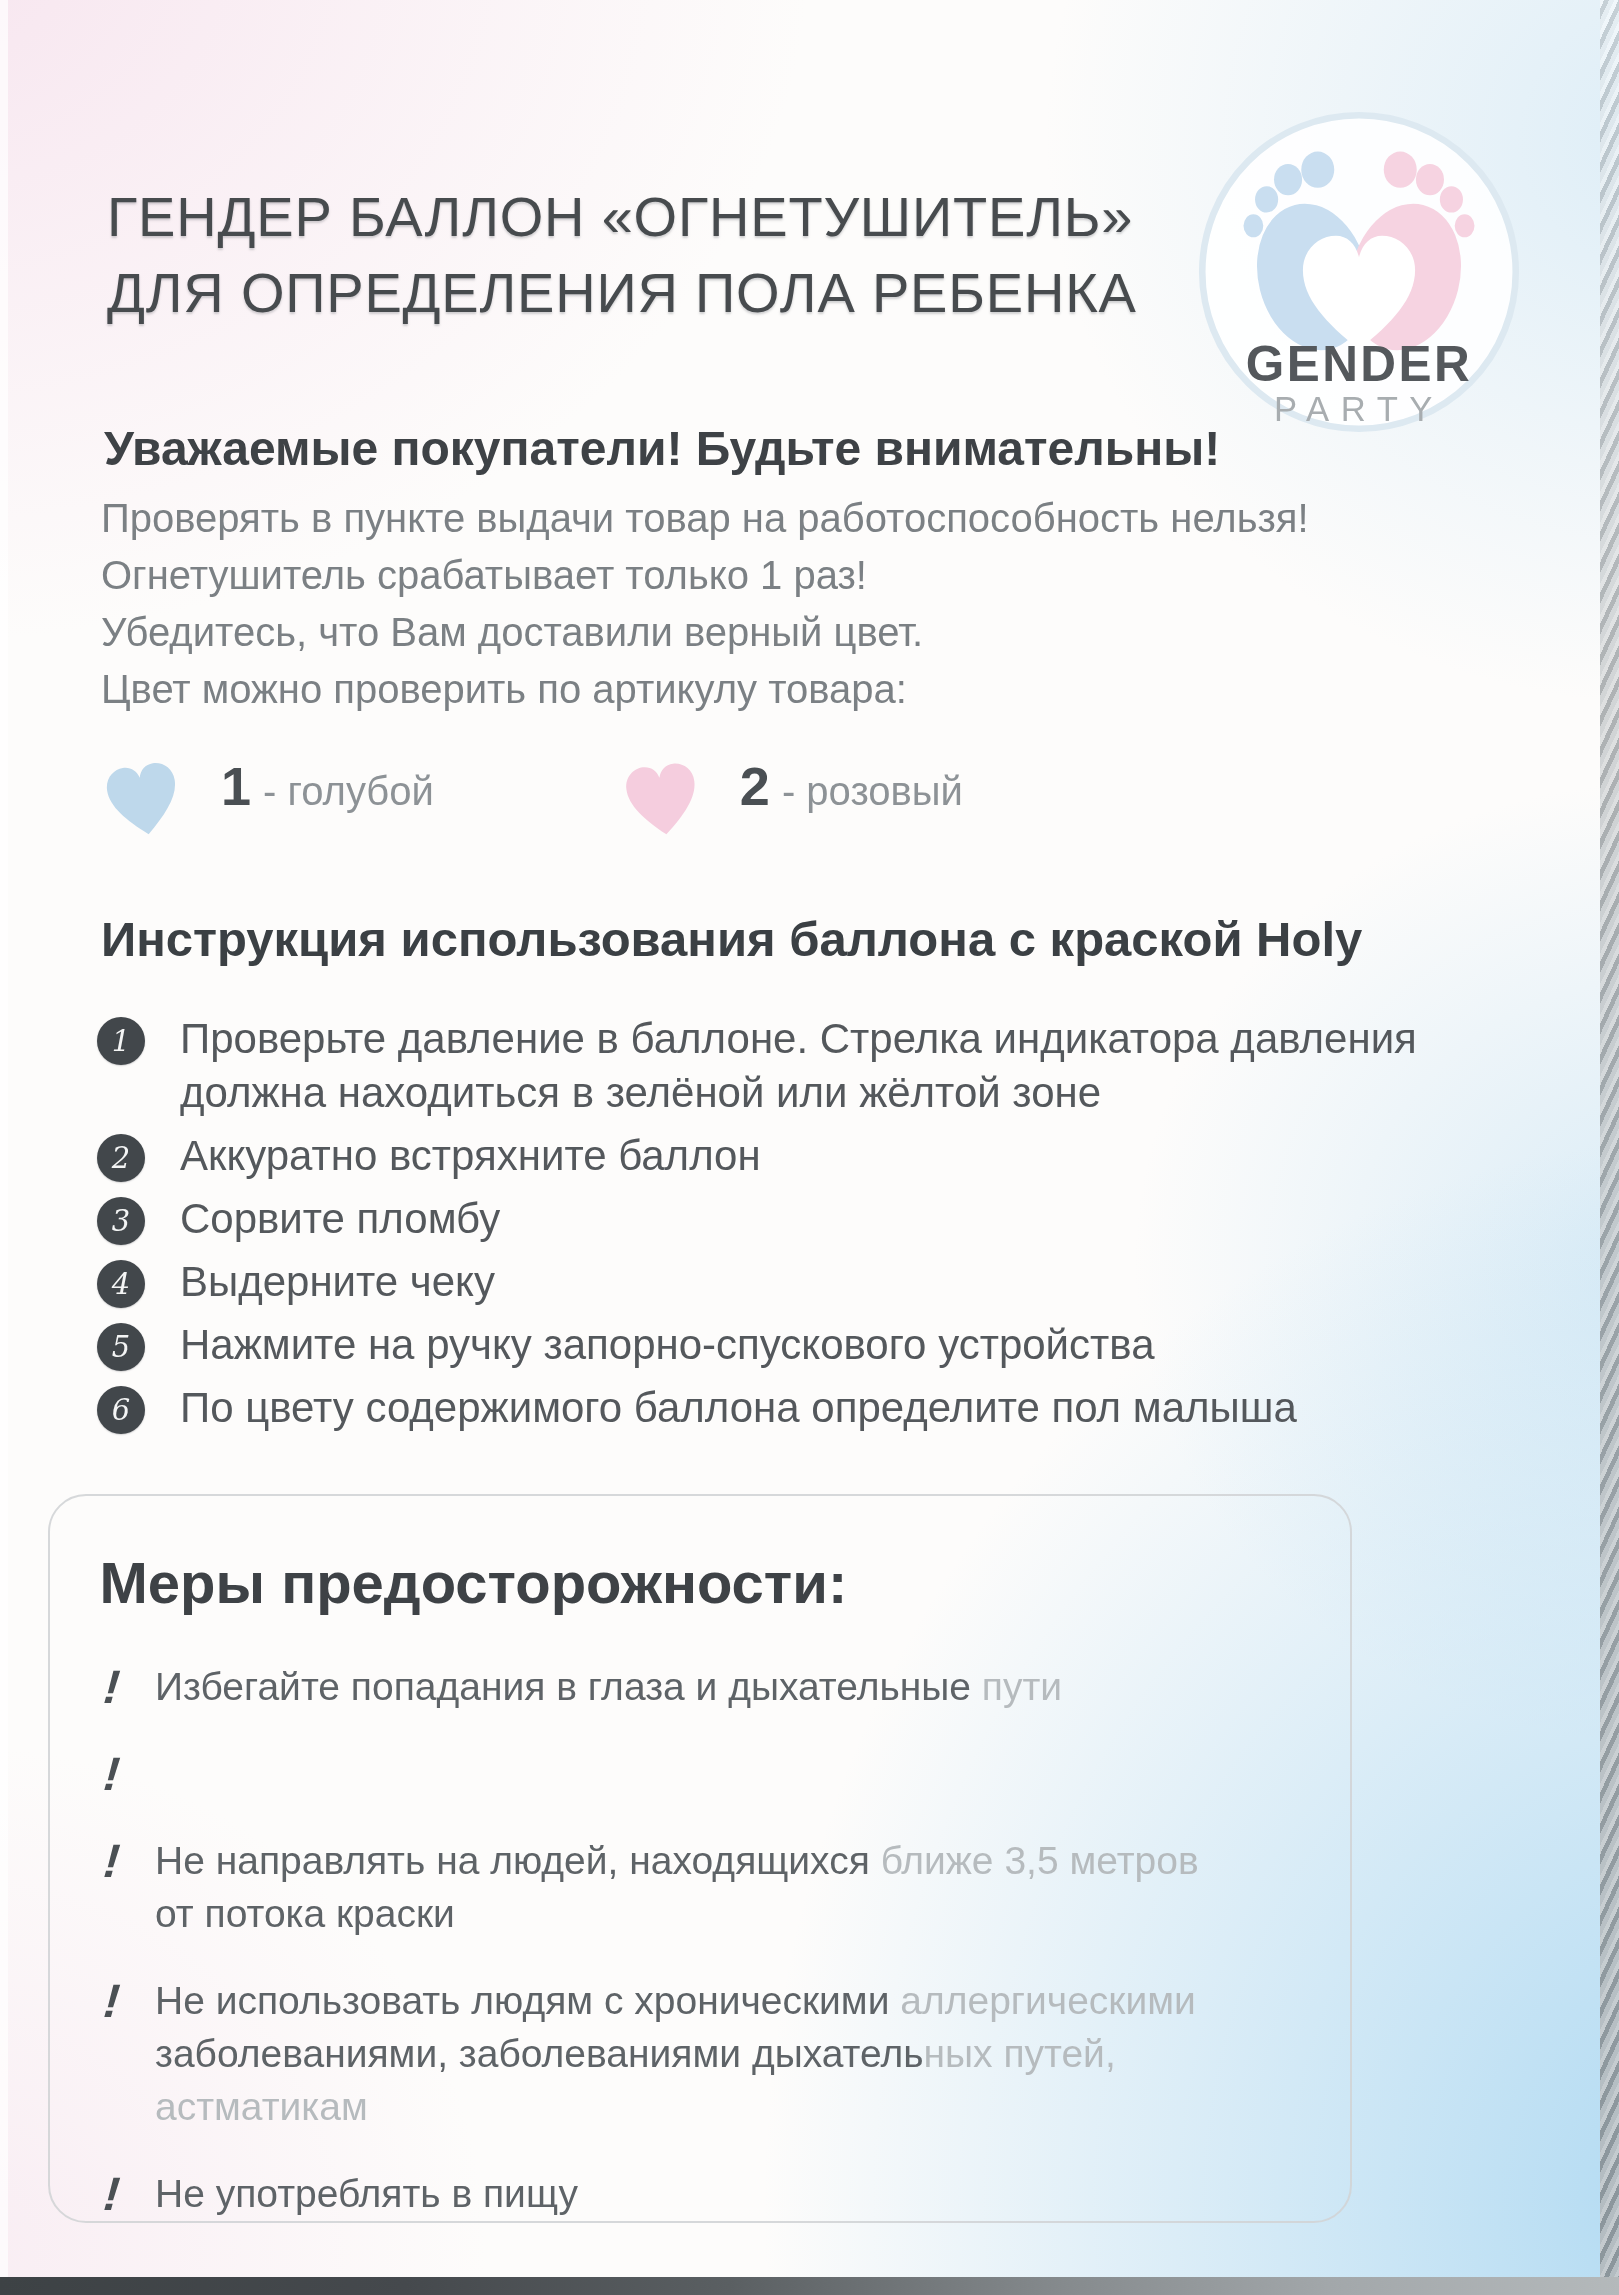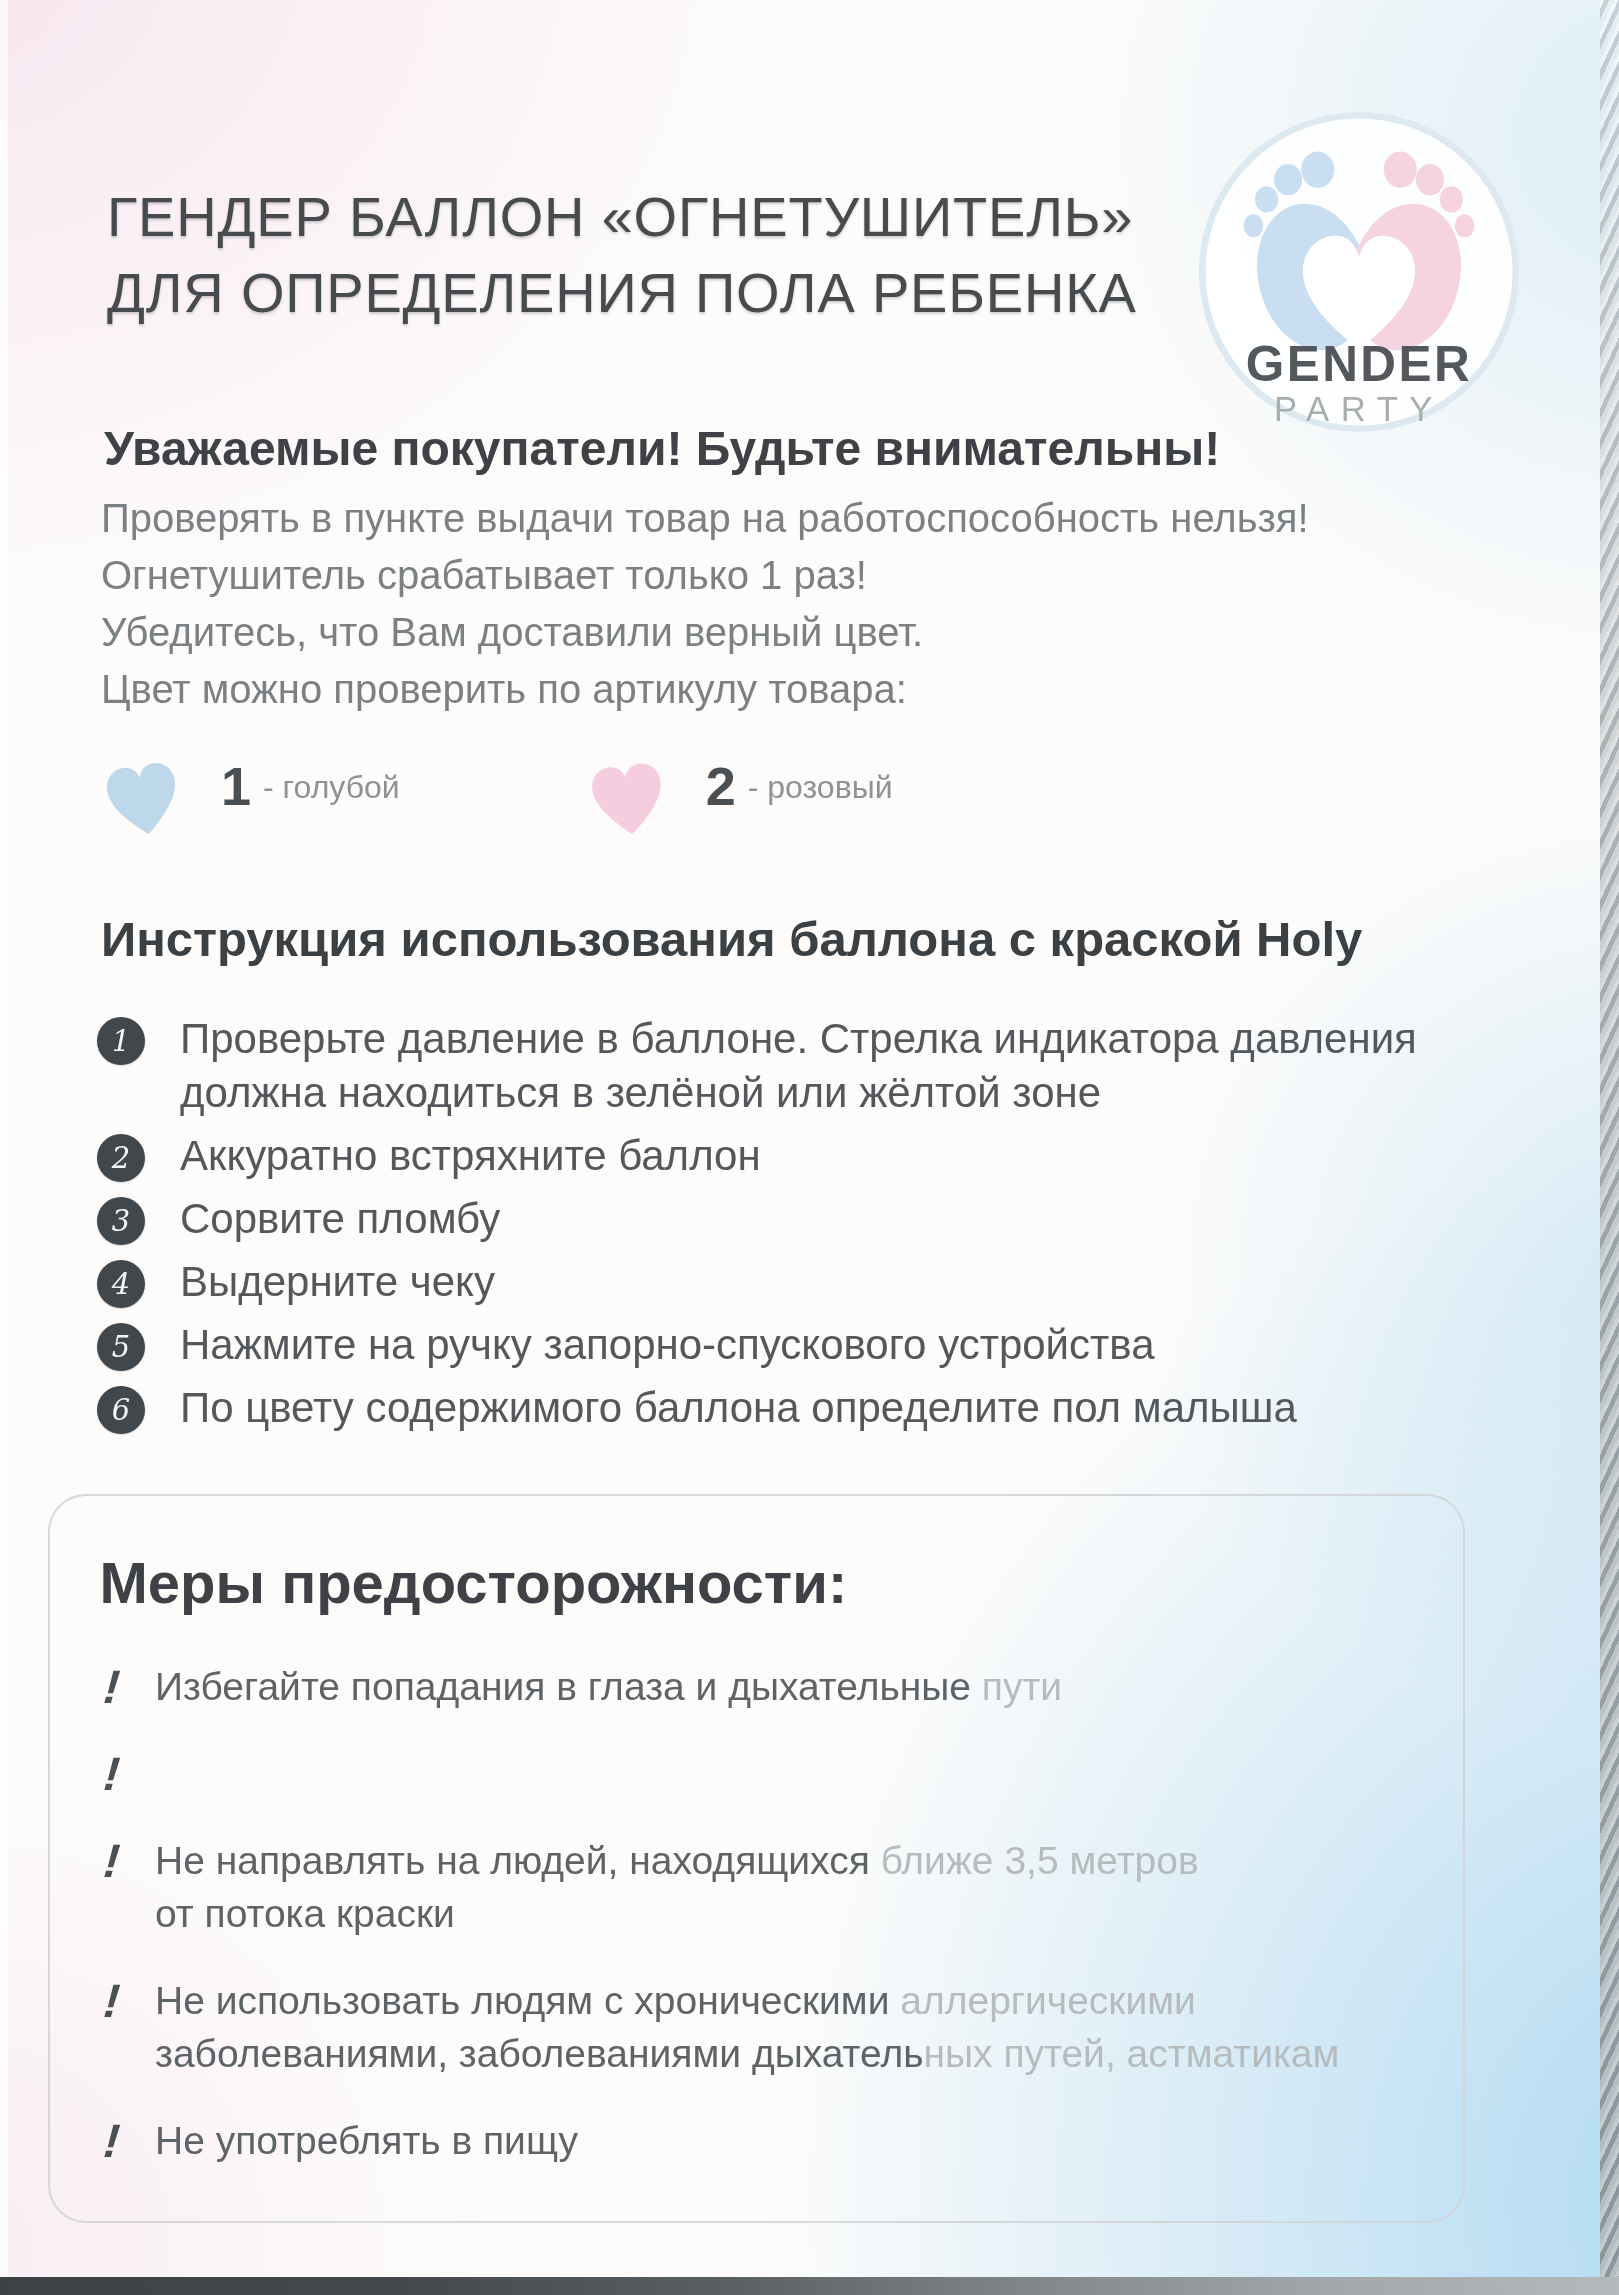--- a/index.html
+++ b/index.html
@@ -37,36 +37,36 @@
 
   .intro{position:absolute;left:101px;top:490px;font-size:40px;line-height:57px;color:#7b8084;}
 
   .color-key{position:absolute;left:91px;top:751px;display:flex;align-items:flex-start;}
   .key-item{display:flex;align-items:flex-start;}
   .key-item + .key-item{margin-left:176px;}
   .key-heart{width:104px;height:95px;}
   .key-heart.tilt-blue{transform:rotate(-9deg);}
   .key-heart.tilt-pink{transform:rotate(-7deg);}
   .key-num{font-size:54px;font-weight:700;color:#4a4f53;line-height:1;margin:7.6px 0 0 26px;}
-  .key-label{font-size:32px;color:#8d9296;margin:18px 0 0 12px;}
+  .key-label{font-size:40px;color:#8d9296;margin:18px 0 0 12px;}
 
   .instr-heading{position:absolute;left:101px;top:911px;font-size:49px;font-weight:700;color:#3b4044;}
 
   .instr-list{position:absolute;left:97px;top:1012px;width:1460px;}
   .instr-item{display:flex;align-items:flex-start;margin-bottom:9px;}
   .num-badge{
     flex:0 0 auto;width:48px;height:48px;border-radius:50%;background:#42474b;color:#f4f5f5;
     font-family:"DejaVu Serif",serif;font-style:italic;font-size:29px;
     display:flex;align-items:center;justify-content:center;margin:4.5px 35px 0 0;
     box-shadow:0 0.8px 1.5px rgba(40,45,50,.25);
   }
   .instr-text{font-size:42px;line-height:54px;color:#54585c;}
 
   .cautions-box{
-    position:absolute;left:48px;top:1494px;width:1417px;height:729px;
+    position:absolute;left:48px;top:1494px;width:1304px;height:729px;
     border:2.3px solid rgba(210,212,214,.9);border-radius:38px;box-sizing:border-box;
   }
   .cautions-inner{padding:53px 45px 0 48px;}
   .cautions-heading{font-size:58px;font-weight:700;color:#3e4246;margin:0 0 0 1.5px;}
   .warn-list{margin-top:44px;}
   .warn-item{display:flex;align-items:flex-start;margin-bottom:34px;}
   .warn-mark{
     flex:0 0 auto;width:51px;font-size:47px;font-weight:600;color:#4b5054;
     font-style:italic;transform:skewX(-5deg);line-height:53px;padding-left:6px;
   }

